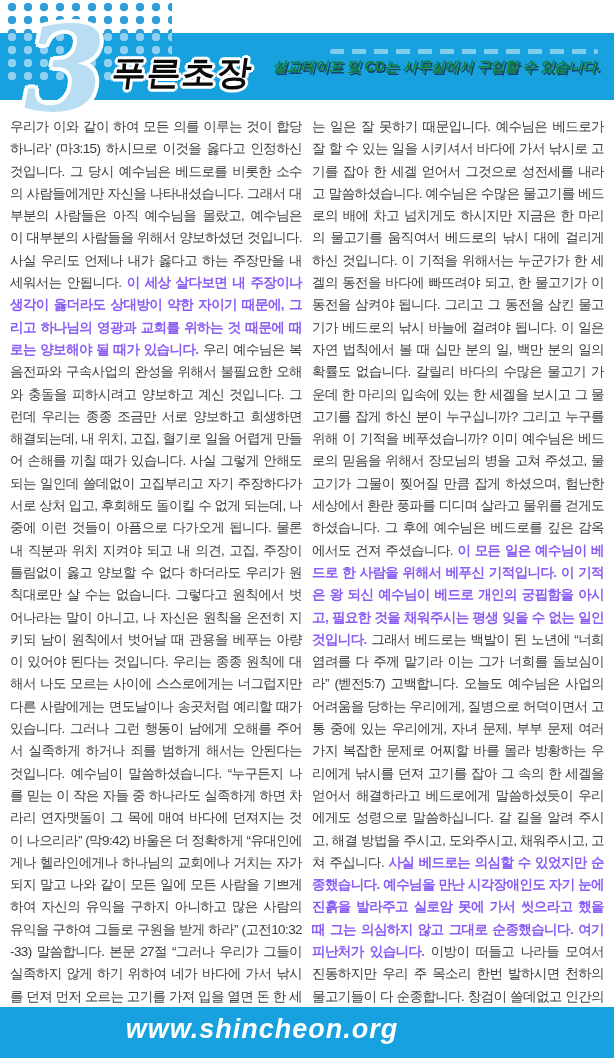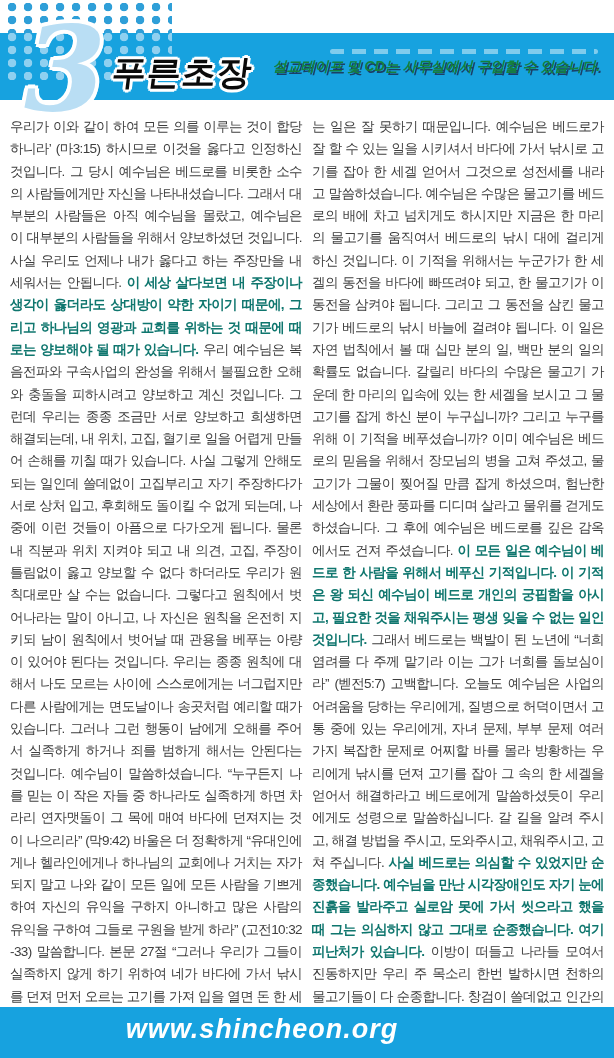--- a/index.html
+++ b/index.html
@@ -44,21 +44,21 @@
     text-shadow:2px 2px 0 #1b3f66;
   }
   
   .col{
     position:absolute;width:292px;top:116px;
     font-size:13.5px;line-height:22.3px;letter-spacing:-0.6px;
     text-align:justify;word-break:break-all;color:#3d3d3d;
   }
   .col-left{left:10px;}
   .col-right{left:312px;}
-  .seg-bold{font-weight:bold;color:#0f766e;}
+  .seg-bold{font-weight:bold;color:#8b5cf6;}
   
   .footer{position:absolute;left:0;top:1007px;width:614px;height:51px;background:#17a2df;}
   .footer-url{
     position:relative;left:-45px;top:7px;text-align:center;
     font-size:27px;font-weight:bold;font-style:italic;color:#ffffff;letter-spacing:1px;
   }
 </style>
 </head>
 <body>
 

